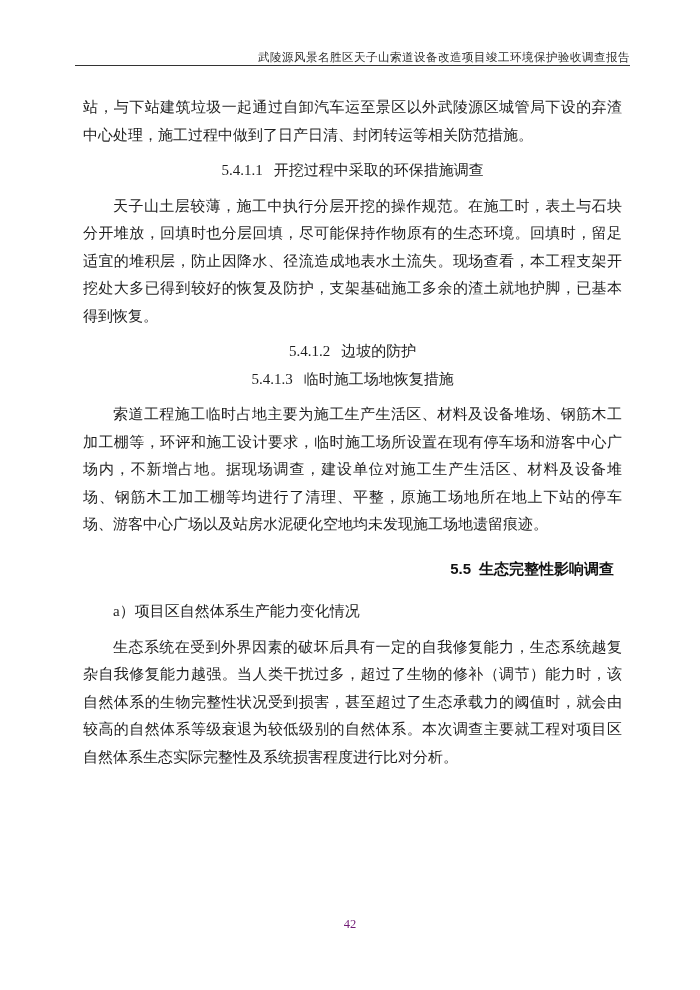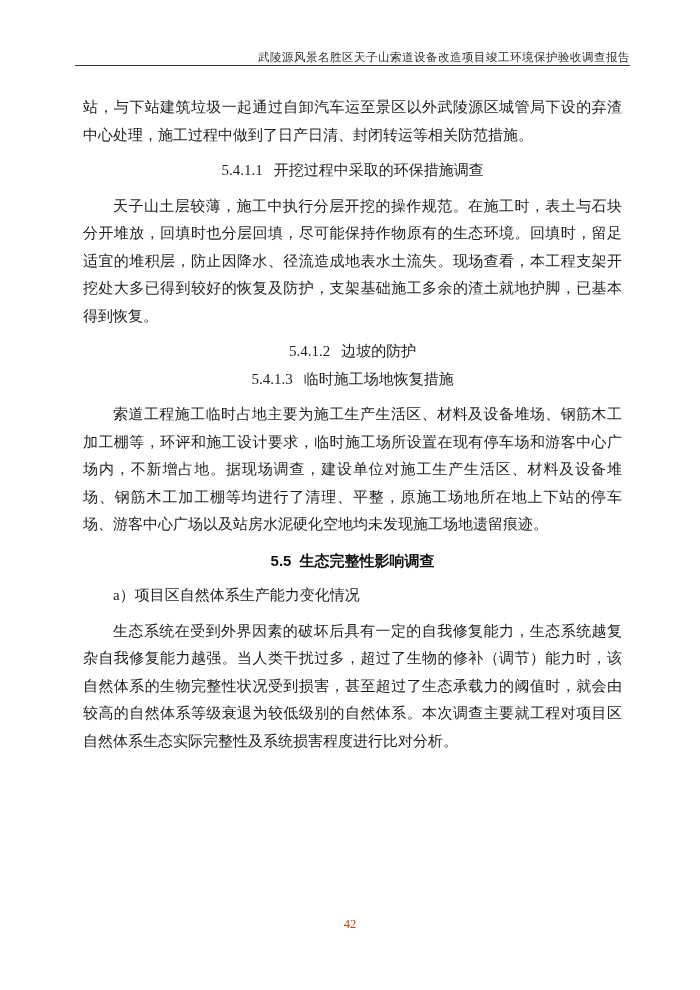--- a/index.html
+++ b/index.html
@@ -40,35 +40,35 @@
   .body-text p.no-indent { text-indent: 0; }
   .sec-heading {
     margin: 0;
     font-size: 15px;
     font-weight: normal;
     line-height: 27.5px;
     text-align: center;
   }
   .sec-heading .sec-num { margin-right: 11px; }
   .sec-heading-bold {
-    margin: 0;
+    margin: 16px;
     font-size: 15px;
     line-height: 27.5px;
     font-family: "Liberation Sans", "DejaVu Sans", sans-serif;
     font-weight: bold;
     color: #111;
-    text-align: center;
+    text-align: right;
   }
   .sec-heading-bold .sec-num { margin-right: 8px; }
   .footer {
     position: absolute;
     bottom: 58px; left: 0; width: 700px;
     text-align: center;
     font-size: 12.5px;
-    color: #c2410c;
+    color: #701a75;
   }
 </style>
 </head>
 <body>
 
 <div class="page">
 
   <div class="header">
     <span>武陵源风景名胜区天子山索道设备改造项目竣工环境保护验收调查报告</span>
   </div>

